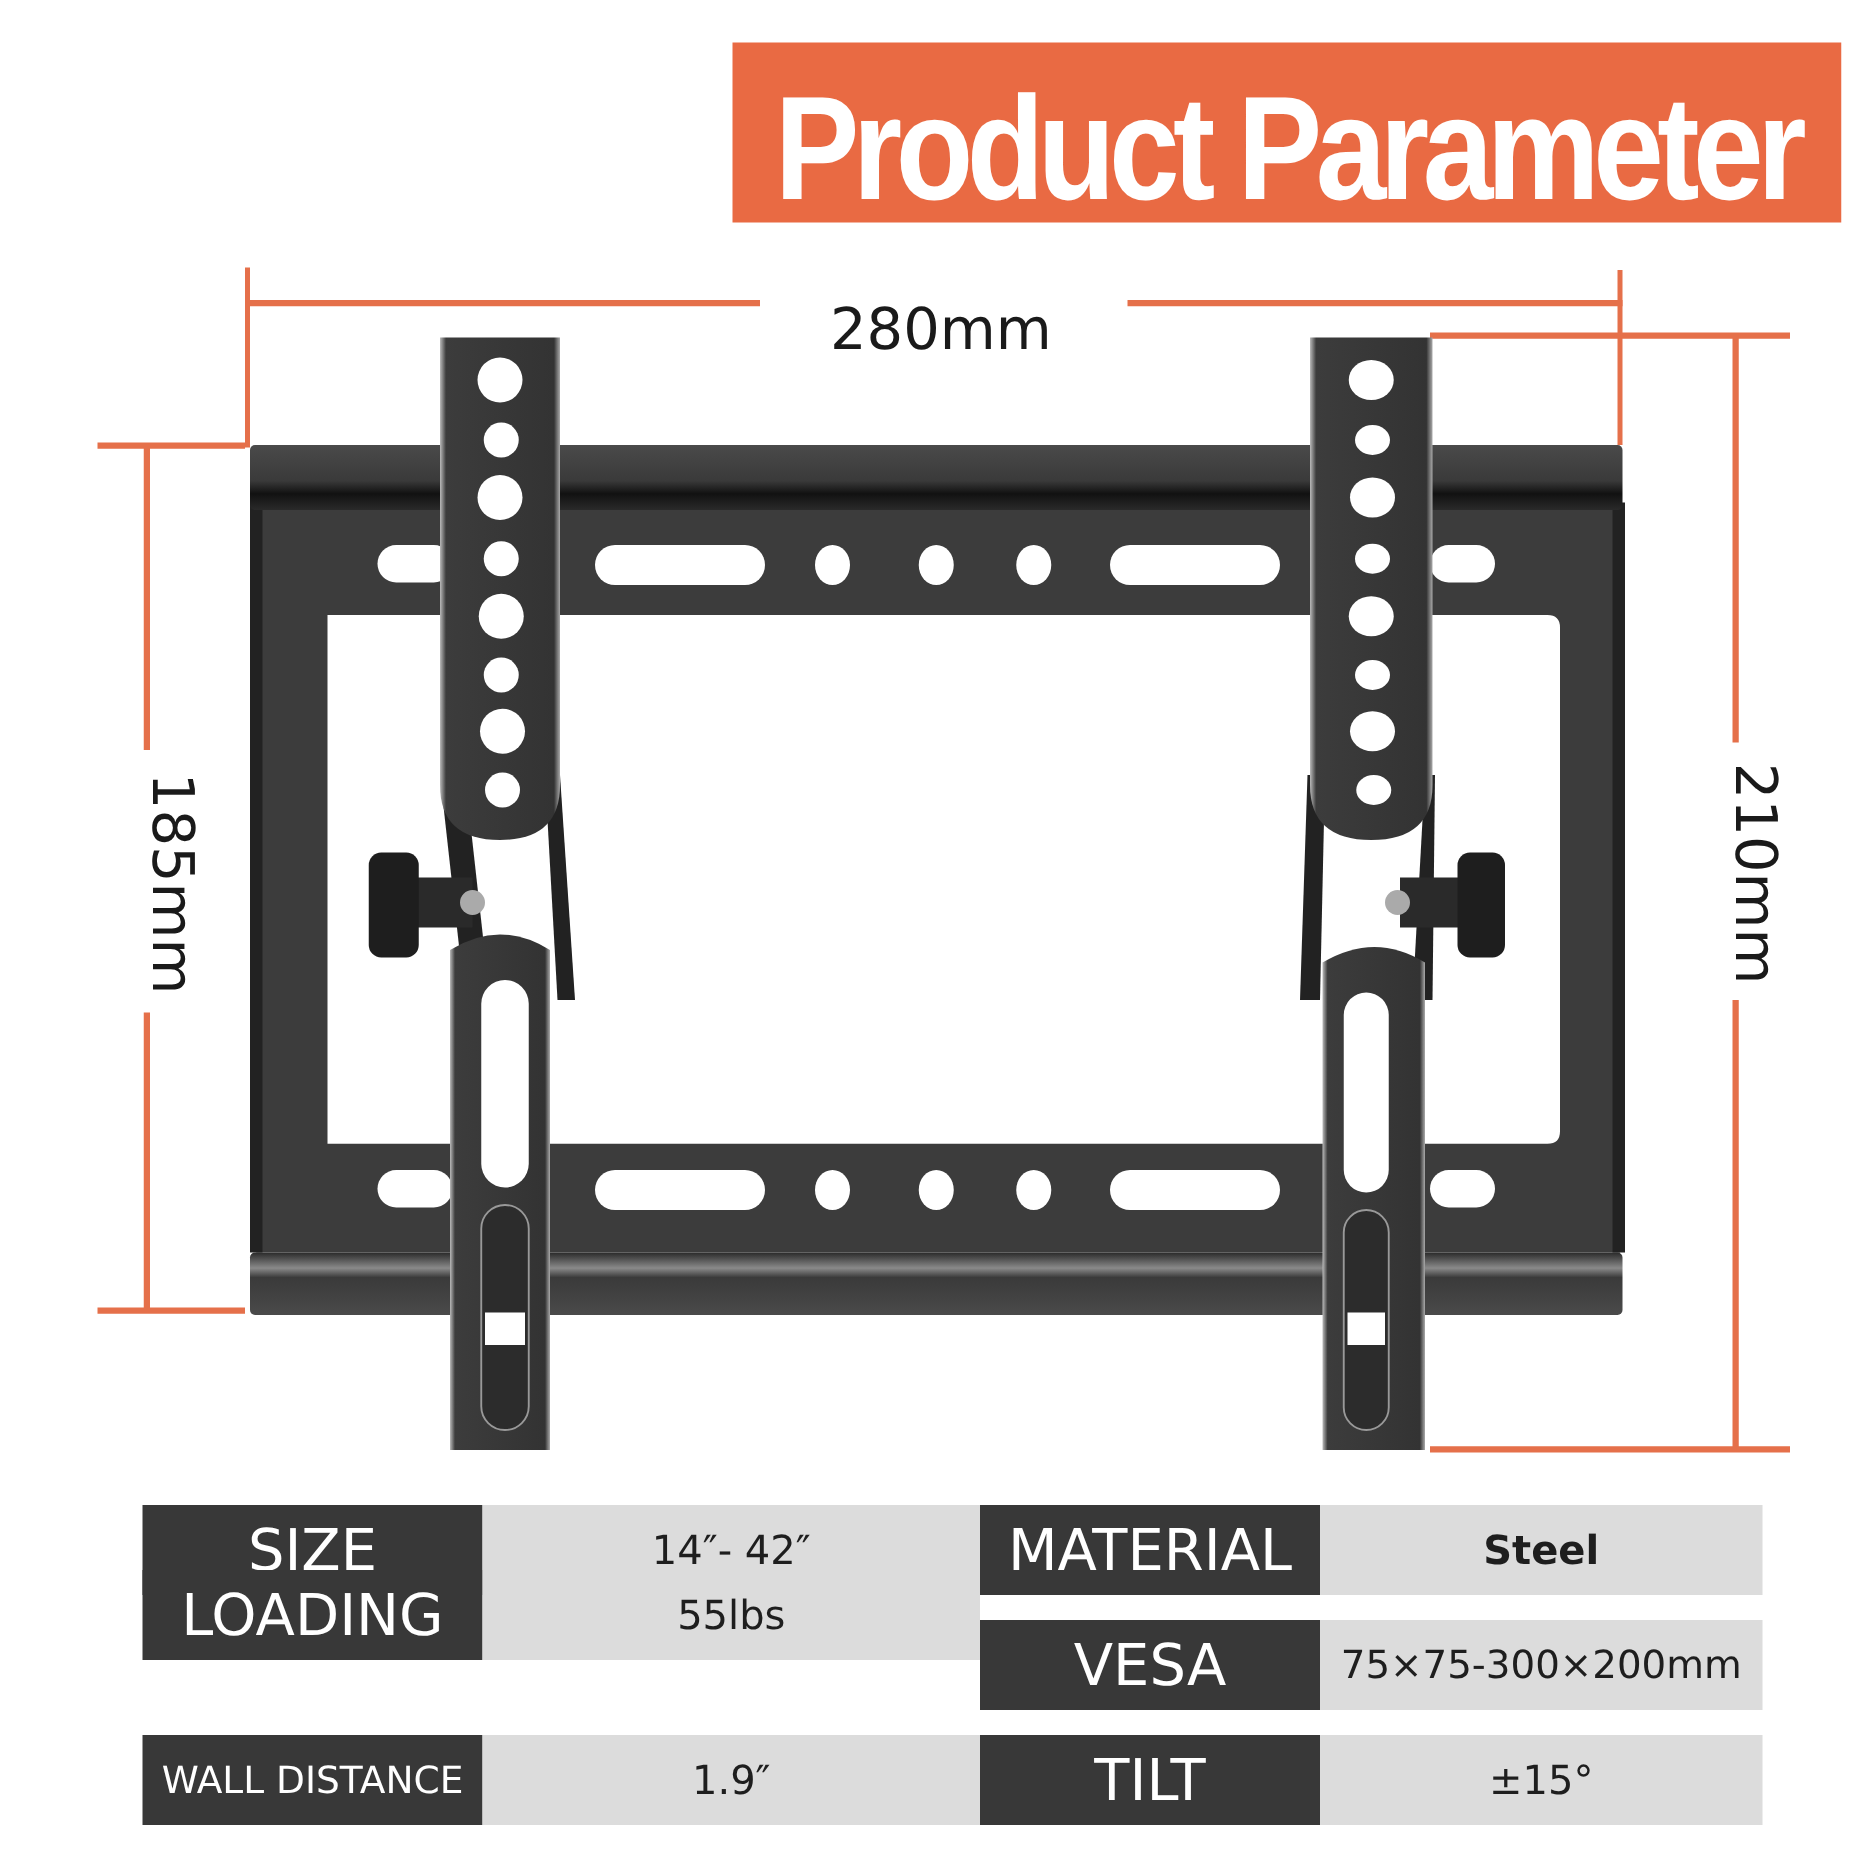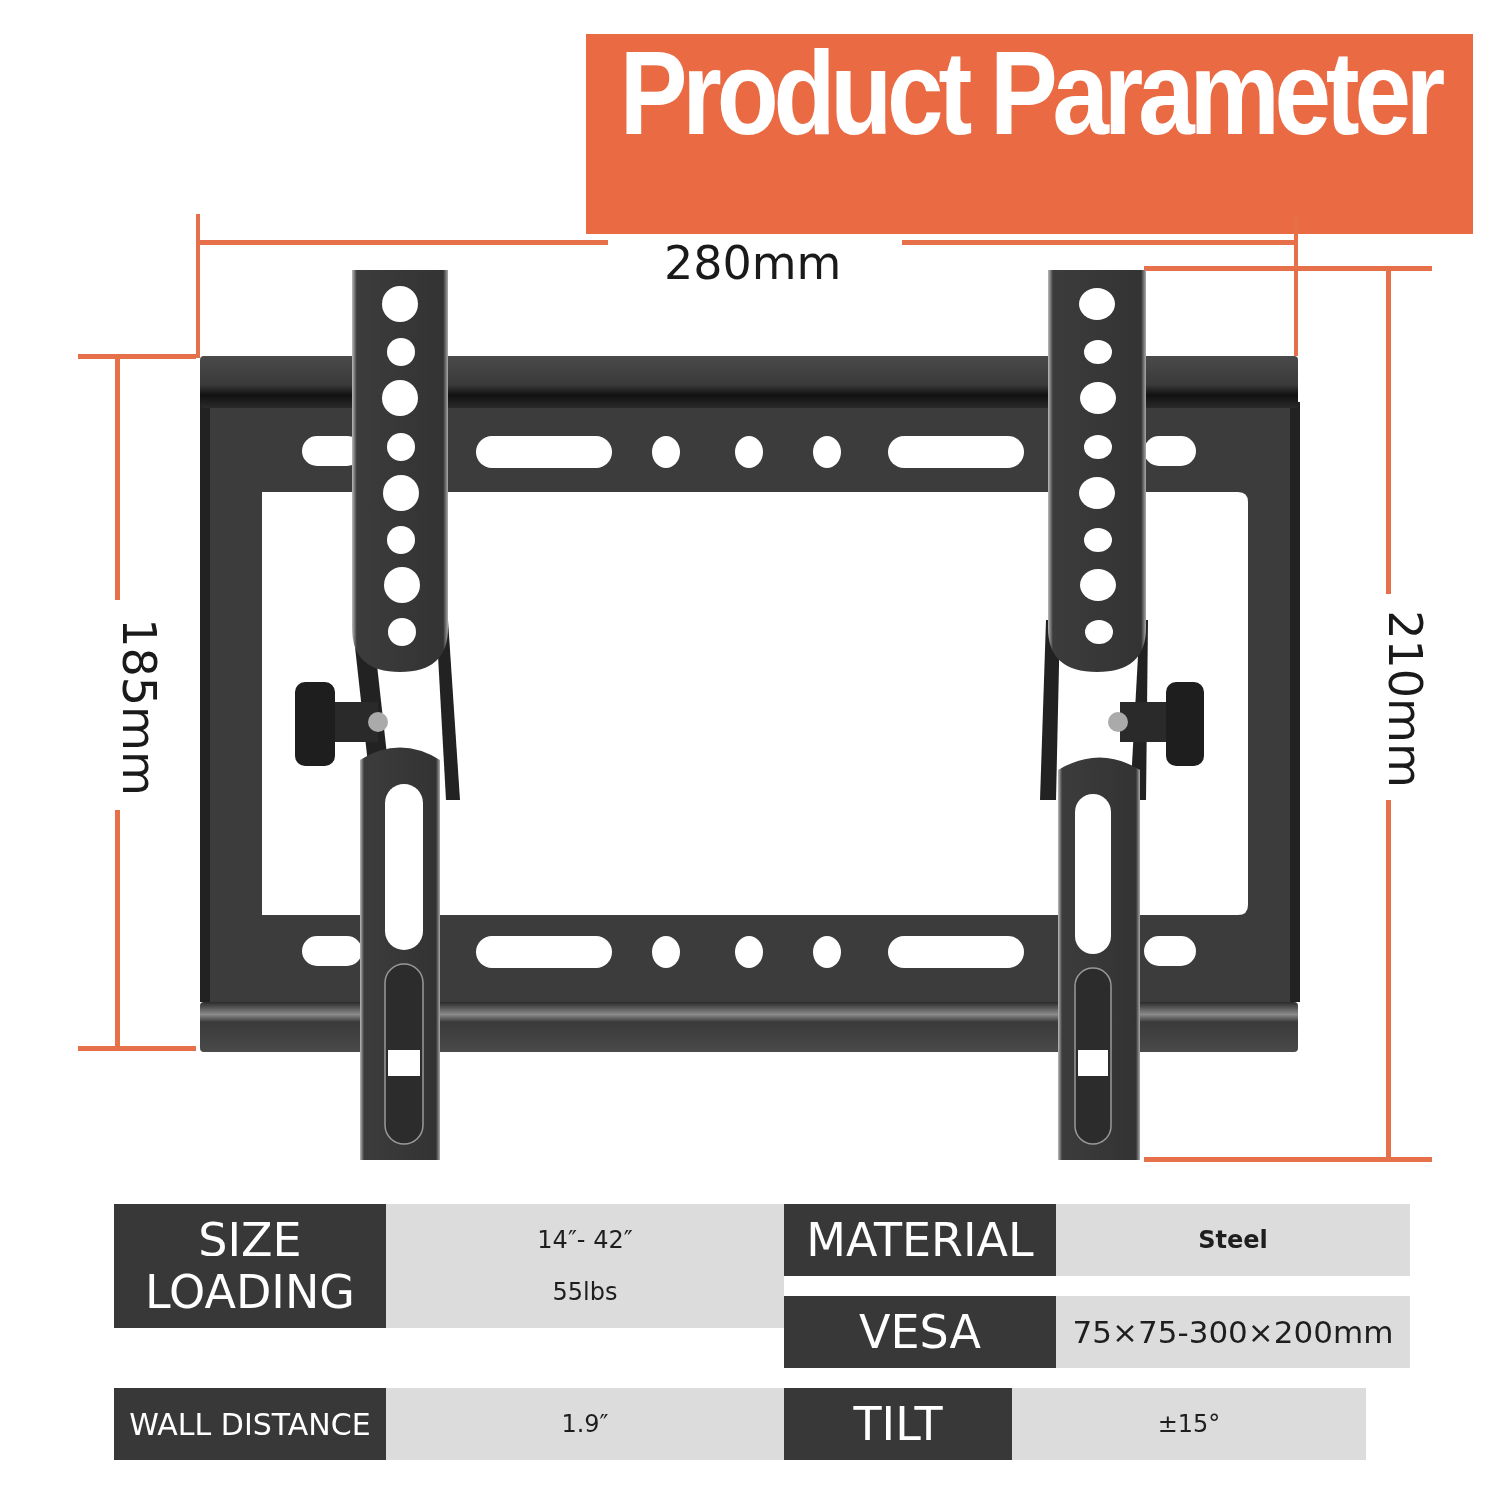--- a/index.html
+++ b/index.html
@@ -1,27 +1,27 @@
 <!DOCTYPE html>
 <html><head>
 <meta charset="utf-8">
 <style>
   html,body{margin:0;padding:0;background:#fff;}
   body{width:1500px;height:1500px;position:relative;overflow:hidden;font-family:"Liberation Sans",sans-serif;}
-  .title-banner{position:absolute;left:586px;top:34px;width:887px;height:200px;background:#e96a43;display:flex;align-items:flex-start;justify-content:center;}
+  .title-banner{position:absolute;left:586px;top:34px;width:887px;height:144px;background:#e96a43;display:flex;align-items:flex-end;justify-content:center;}
   .title-text{color:#fff;font-family:"Liberation Sans",sans-serif;font-weight:bold;font-size:118px;letter-spacing:-6px;transform:scaleX(0.86);white-space:nowrap;line-height:1;}
   .dim-line{position:absolute;background:#e5704a;}
   .dim-label{position:absolute;font-family:"DejaVu Sans",sans-serif;color:#1a1a1a;font-size:46px;line-height:1;white-space:nowrap;}
   .dim-label.vert-l{transform:rotate(90deg);transform-origin:center;}
   .dim-label.vert-r{transform:rotate(90deg);transform-origin:center;}
   svg.mount{position:absolute;left:0;top:0;}
   .spec-row{position:absolute;display:flex;height:72px;}
   .spec-key{background:#383838;color:#fff;display:flex;align-items:center;justify-content:center;font-family:"DejaVu Sans",sans-serif;font-size:46px;white-space:nowrap;}
   .spec-key.small{font-size:30px;}
-  .spec-val{background:#dcdcdc;color:#1e1e1e;display:flex;align-items:center;justify-content:center;font-family:"DejaVu Sans",sans-serif;font-size:24px;white-space:nowrap;}
+  .spec-val{background:#dcdcdc;color:#1e1e1e;display:flex;align-items:center;justify-content:center;font-family:"DejaVu Sans",sans-serif;font-size:32px;white-space:nowrap;}
   .spec-val.wide{font-size:31px;}
 </style>
 </head>
 <body>
 
 <div class="title-banner">
   <span class="title-text">Product Parameter</span>
 </div>
 
 <div class="dim-line" style="left:196px;top:214px;width:4px;height:144px;"></div>
@@ -160,15 +160,15 @@
 
 <div class="spec-row" style="left:784px;top:1204px;">
   <div class="spec-key" style="width:272px;">MATERIAL</div>
   <div class="spec-val" style="width:354px;font-weight:bold;">Steel</div>
 </div>
 <div class="spec-row" style="left:784px;top:1296px;">
   <div class="spec-key" style="width:272px;">VESA</div>
   <div class="spec-val wide" style="width:354px;">75×75-300×200mm</div>
 </div>
 <div class="spec-row" style="left:784px;top:1388px;">
-  <div class="spec-key" style="width:228px;">TILT</div>
+  <div class="spec-key" style="width:272px;">TILT</div>
   <div class="spec-val" style="width:354px;">±15°</div>
 </div>
 
 </body></html>

